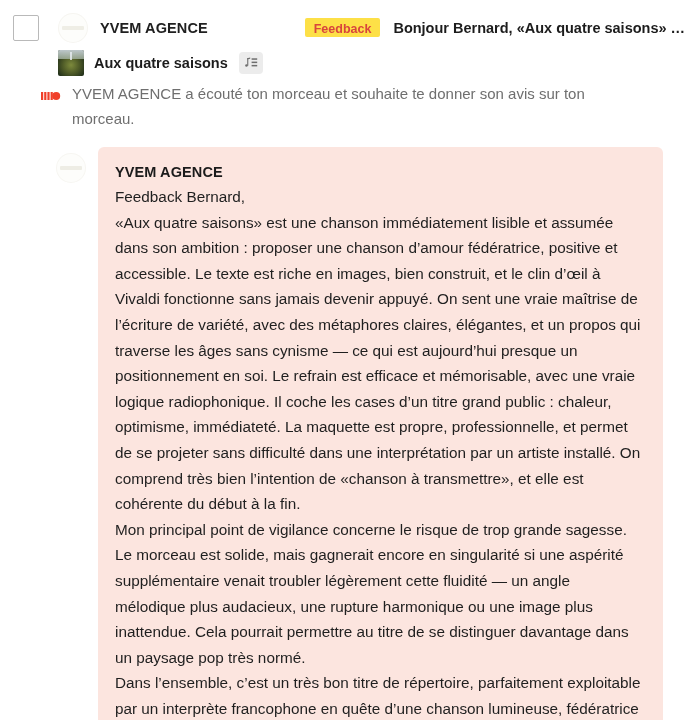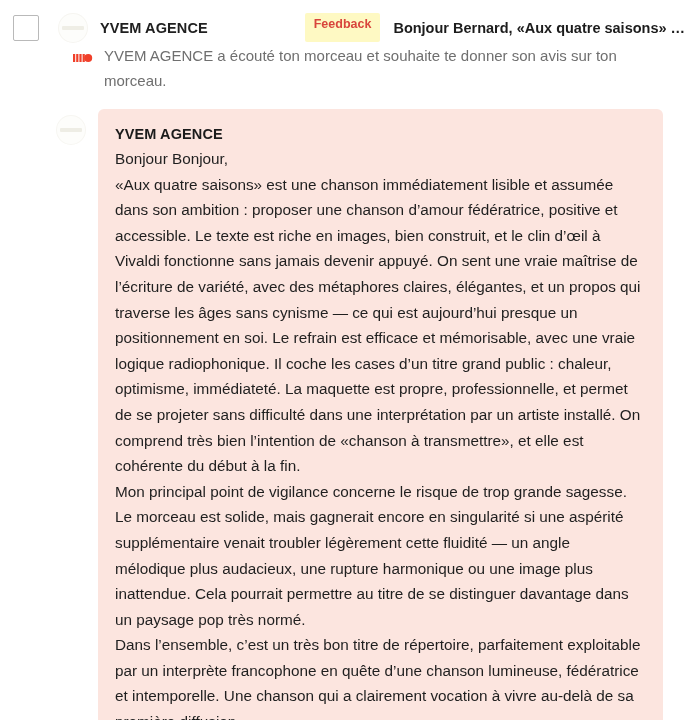--- a/index.html
+++ b/index.html
@@ -64,25 +64,25 @@
   .sender-name {
     margin-left: 12px;
     font-size: 14.5px;
     font-weight: bold;
     letter-spacing: .1px;
     color: #202020;
     white-space: nowrap;
   }
   .badge-feedback {
     margin-left: 97px;
-    background: #fef9c3;
+    background: #fde047;
     color: #d8453c;
     font-size: 12.5px;
     font-weight: bold;
-    padding: 4px 9px 11px 9px;
+    padding: 4px 9px 1px 9px;
     border-radius: 2px;
     white-space: nowrap;
     flex: 0 0 auto;
   }
   .subject-line {
     margin-left: 13px;
     font-size: 14.5px;
     font-weight: bold;
     color: #1c1c1c;
     white-space: nowrap;
@@ -145,21 +145,21 @@
     flex: 0 0 auto;
     cursor: pointer;
   }
   .track-action-btn svg { display: block; }
 
   
   .notif-row {
     display: flex;
     align-items: flex-start;
     margin-top: 5px;
-    padding-left: 68px;
+    padding-left: 36px;
     padding-right: 20px;
   }
   .notif-avatar {
     width: 28px;
     height: 28px;
     flex: 0 0 auto;
     border-radius: 50%;
     background: #ffffff;
     position: relative;
     overflow: hidden;
@@ -235,20 +235,34 @@
       <div class="mark"></div>
     </div>
 
     <div class="sender-name">YVEM AGENCE</div>
 
     <div class="badge-feedback">Feedback</div>
 
     <div class="subject-line">Bonjour Bernard, «Aux quatre saisons» e…</div>
   </div>
 
+  <div class="track-row">
+    <div class="track-thumb"></div>
+    <div class="track-title">Aux quatre saisons</div>
+    <div class="track-action-btn">
+      <svg width="14" height="12" viewBox="0 0 14 12" aria-hidden="true">
+        <path d="M1.2 8.6a1.25 1.25 0 1 0 2.5 0 1.25 1.25 0 1 0-2.5 0z" fill="#6e6e6e"></path>
+        <rect x="3.2" y="1.2" width="1.1" height="7.5" fill="#6e6e6e"></rect>
+        <path d="M3.2 1.2 L6.2 0.4 L6.2 1.7 L3.2 2.5 Z" fill="#6e6e6e"></path>
+        <rect x="7.6" y="1.3" width="5.6" height="1.5" fill="#6e6e6e"></rect>
+        <rect x="7.6" y="4.6" width="5.6" height="1.5" fill="#6e6e6e"></rect>
+        <rect x="7.6" y="7.9" width="5.6" height="1.5" fill="#6e6e6e"></rect>
+      </svg>
+    </div>
+  </div>
 
   <div class="notif-row">
     <div class="notif-avatar">
       <svg width="28" height="28" viewBox="0 0 28 28" aria-hidden="true">
         <circle cx="14" cy="14" r="14" fill="#ffffff"></circle>
         <g fill="#f0402a">
           <rect x="5" y="10" width="2.2" height="8"></rect>
           <rect x="8.2" y="10" width="2.2" height="8"></rect>
           <rect x="11.4" y="10" width="2.2" height="8"></rect>
           <rect x="14.6" y="10" width="2.2" height="8"></rect>
@@ -259,20 +273,20 @@
     <div class="notif-text">YVEM AGENCE a écouté ton morceau et souhaite te donner son avis sur ton morceau.</div>
   </div>
 
   <div class="feedback-block">
     <div class="fb-avatar">
       <div class="mark"></div>
     </div>
 
     <div class="feedback-card">
       <div class="fb-author">YVEM AGENCE</div>
-      <p class="fb-para">Bonjour Bonjour,</p>
+      <p class="fb-para">Feedback Bernard,</p>
       <p class="fb-para">«Aux quatre saisons» est une chanson immédiatement lisible et assumée dans son ambition : proposer une chanson d’amour fédératrice, positive et accessible. Le texte est riche en images, bien construit, et le clin d’œil à Vivaldi fonctionne sans jamais devenir appuyé. On sent une vraie maîtrise de l’écriture de variété, avec des métaphores claires, élégantes, et un propos qui traverse les âges sans cynisme — ce qui est aujourd’hui presque un positionnement en soi. Le refrain est efficace et mémorisable, avec une vraie logique radiophonique. Il coche les cases d’un titre grand public : chaleur, optimisme, immédiateté. La maquette est propre, professionnelle, et permet de se projeter sans difficulté dans une interprétation par un artiste installé. On comprend très bien l’intention de «chanson à transmettre», et elle est cohérente du début à la fin.</p>
       <p class="fb-para">Mon principal point de vigilance concerne le risque de trop grande sagesse. Le morceau est solide, mais gagnerait encore en singularité si une aspérité supplémentaire venait troubler légèrement cette fluidité — un angle mélodique plus audacieux, une rupture harmonique ou une image plus inattendue. Cela pourrait permettre au titre de se distinguer davantage dans un paysage pop très normé.</p>
       <p class="fb-para">Dans l’ensemble, c’est un très bon titre de répertoire, parfaitement exploitable par un interprète francophone en quête d’une chanson lumineuse, fédératrice et intemporelle. Une chanson qui a clairement vocation à vivre au-delà de sa première diffusion.</p>
     </div>
   </div>
 
 </div>
 
 </body></html>

